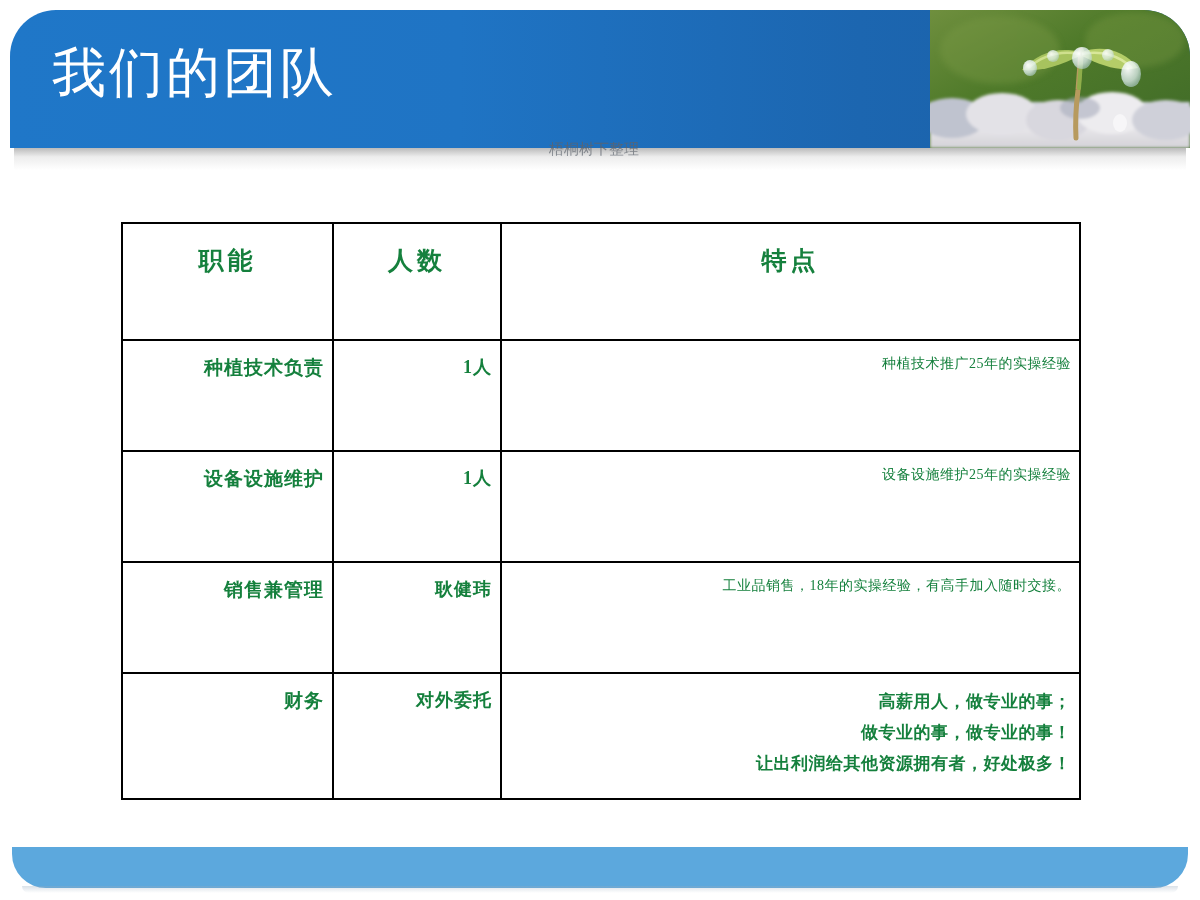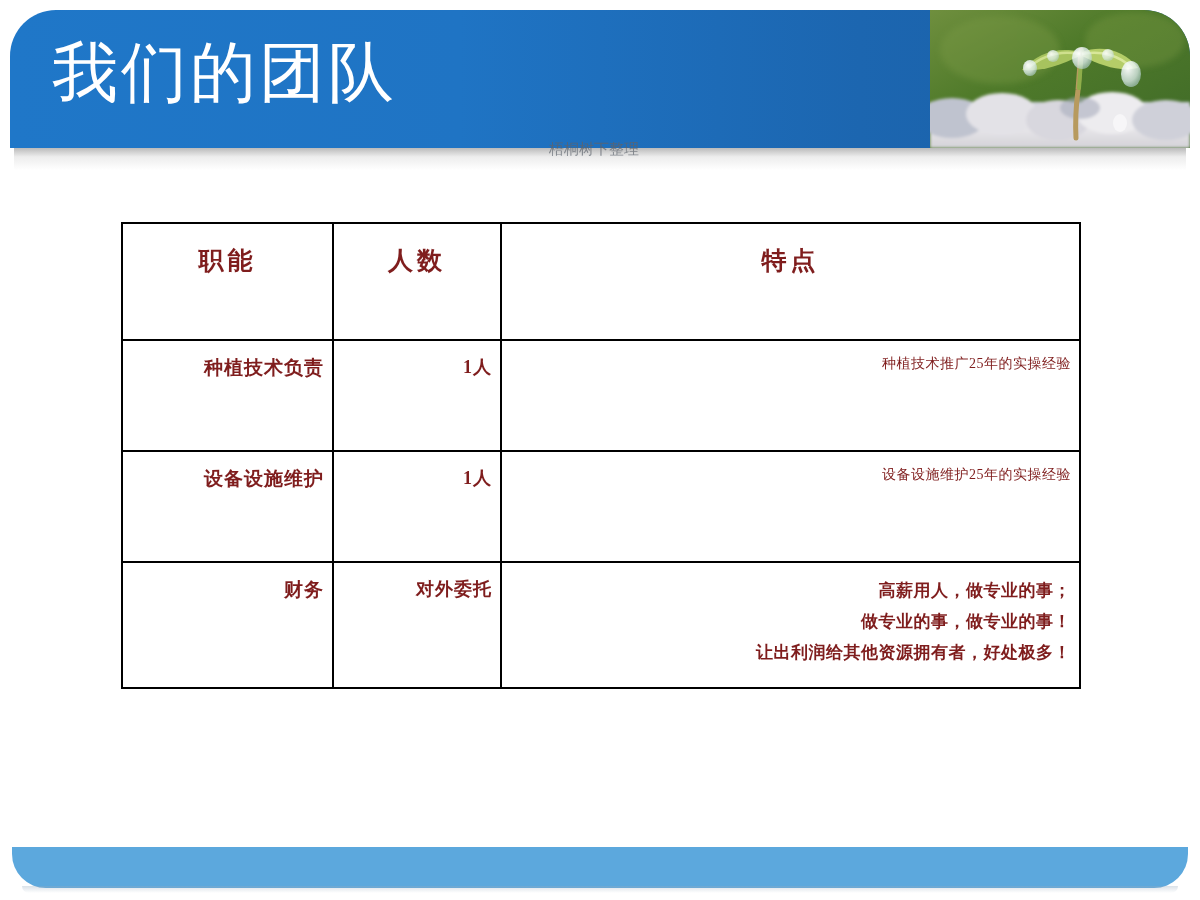--- a/index.html
+++ b/index.html
@@ -35,21 +35,21 @@
     left: 14px;
     top: 148px;
     width: 1172px;
     height: 22px;
     background: linear-gradient(180deg, rgba(130,130,130,0.55) 0%, rgba(190,190,190,0.28) 40%, rgba(255,255,255,0) 100%);
   }
   .header-title {
     position: absolute;
     left: 52px;
     top: 34px;
-    font-size: 66px;
+    font-size: 54px;
     line-height: 76px;
     color: #ffffff;
     letter-spacing: 3px;
     font-family: "Liberation Sans", "DejaVu Sans", sans-serif;
     white-space: nowrap;
   }
   .watermark {
     position: absolute;
     left: 549px;
     top: 140px;
@@ -80,21 +80,21 @@
     top: 222px;
     width: 958px;
     border-collapse: collapse;
     table-layout: fixed;
   }
   .team-table td {
     border: 2.5px solid #000000;
     vertical-align: top;
     padding: 14px 8px 10px 8px;
     text-align: center;
-    color: #7f1d1d;
+    color: #15803d;
     font-family: "Liberation Serif", "DejaVu Serif", serif;
   }
   .col-a { width: 211px; }
   .col-b { width: 168px; }
   .col-c { width: 579px; }
 
   tr.hdr td {
     height: 85px;
     font-size: 25px;
     font-weight: bold;
@@ -241,20 +241,27 @@
 
       <tr class="body-row">
         <td class="cell-role">设备设施维护</td>
         <td class="cell-count">1人</td>
         <td class="cell-note">
           <span class="note-line">设备设施维护25年的实操经验</span>
         </td>
       </tr>
 
 
+      <tr class="body-row">
+        <td class="cell-role">销售兼管理</td>
+        <td class="cell-count bold">耿健玮</td>
+        <td class="cell-note">
+          <span class="note-line">工业品销售，18年的实操经验，有高手加入随时交接。</span>
+        </td>
+      </tr>
 
       <tr class="body-row last">
         <td class="cell-role">财务</td>
         <td class="cell-count bold">对外委托</td>
         <td class="cell-note">
           <span class="note-line">高薪用人，做专业的事；</span>
           <span class="note-line">做专业的事，做专业的事！</span>
           <span class="note-line">让出利润给其他资源拥有者，好处极多！</span>
         </td>
       </tr>

